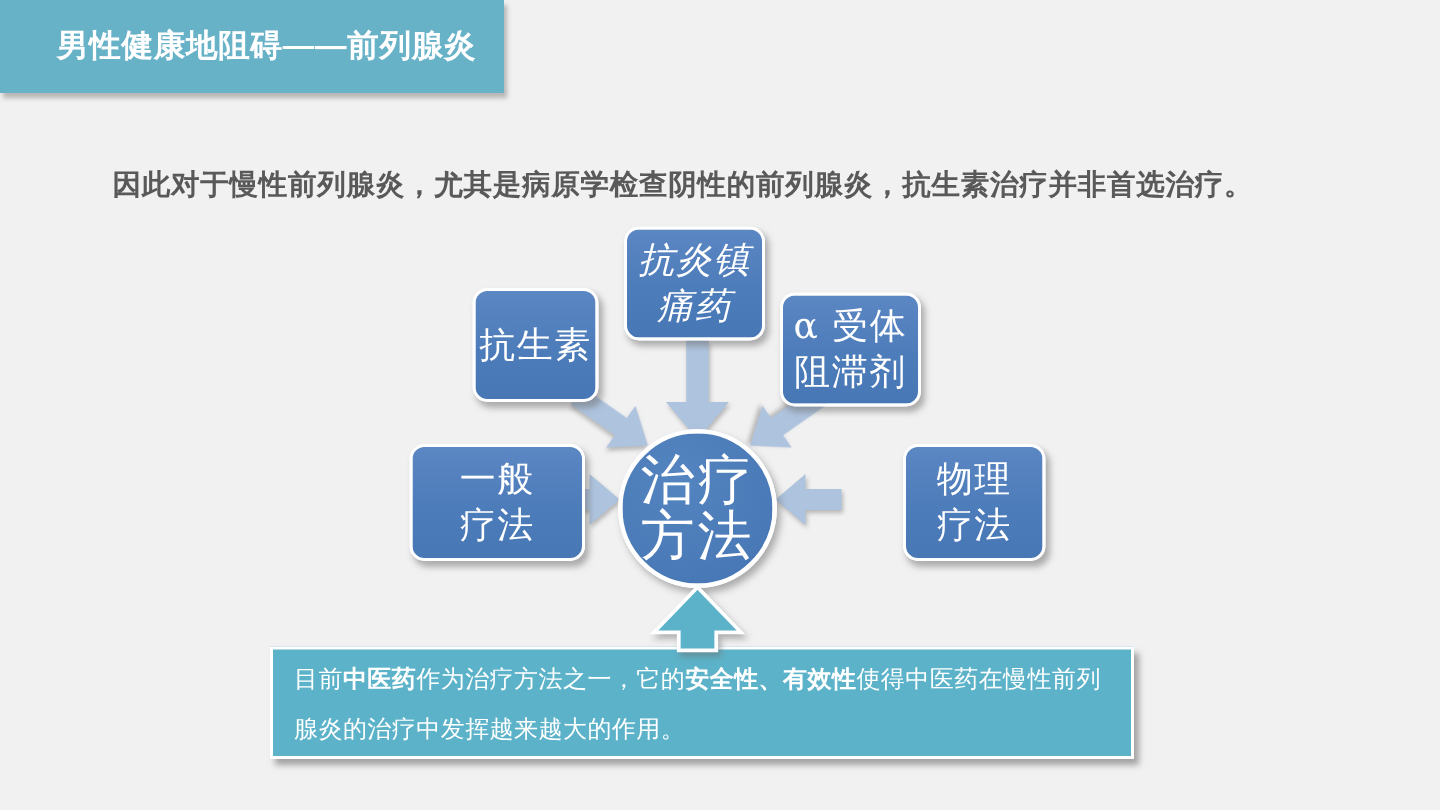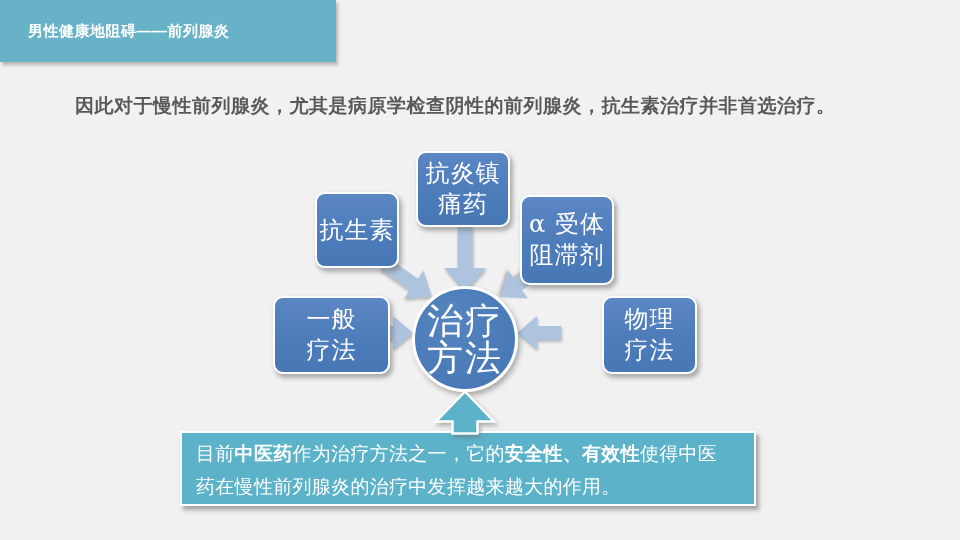--- a/index.html
+++ b/index.html
@@ -10,29 +10,29 @@
     background:#f1f1f2;
     font-family:"Liberation Sans", sans-serif;
     overflow:hidden;
   }
   
   .title-badge {
     position:absolute; left:0; top:2;
     width:336px; height:62px;
     background:#68b2c8;
     color:#ffffff;
-    font-size:15px; font-weight:bold;
+    font-size:21px; font-weight:bold;
     line-height:62px;
-    padding-left:28px;
+    padding-left:38px;
     letter-spacing:0.5px;
     box-shadow:2px 3px 3px rgba(110,110,110,0.45);
   }
   
   .intro-text {
-    position:absolute; left:75px; top:93px;
+    position:absolute; left:75px; top:110px;
     width:830px;
     color:#595959;
     font-size:19px; font-weight:bold;
     letter-spacing:0.5px;
     white-space:nowrap;
   }
   
   .node {
     position:absolute;
     background:linear-gradient(180deg,#5b87c3 0%,#4d7cba 55%,#4777b5 100%);
@@ -42,22 +42,22 @@
     color:#ffffff;
     font-family:"DejaVu Serif", serif;
     font-size:24px;
     display:flex; align-items:center; justify-content:center;
     text-align:center;
     white-space:pre-line;
     line-height:31px;
     letter-spacing:1px;
   }
   .node-antibiotics      { left:315px; top:192px; width:84px;  height:76px; }
-  .node-anti-inflammatory{ left:416px; top:151px; width:94px;  height:76px; }
-  .node-alpha-blocker    { left:520px; top:195px; width:94px;  height:90px; }
+  .node-anti-inflammatory{ left:416px; top:151px; width:94px;  height:76px;font-style:italic; }
+  .node-alpha-blocker    { left:520px; top:195px; width:94px;  height:76px; }
   .node-general          { left:273px; top:296px; width:117px;  height:78px; }
   .node-physical         { left:562px; top:296px; width:95px;  height:78px;margin-left:40px; }
   
   .center-circle {
     position:absolute; left:412px; top:286px;
     width:106px; height:106px;
     border-radius:50%;
     background:radial-gradient(circle at 38% 30%, #5585c0 0%, #4a7ab7 60%, #41700f0 0%, #4374b2 100%);
     background:radial-gradient(circle at 38% 30%, #5585c0 0%, #4a7ab7 65%, #4374b2 100%);
     border:3px solid #ffffff;
@@ -87,21 +87,21 @@
     filter:drop-shadow(2px 3px 2px rgba(110,110,110,0.5));
   }
   
   .callout-box {
     position:absolute; left:180px; top:431px;
     width:576px; height:75px;
     background:#5cb3c9;
     border:2px solid #ffffff;
     box-shadow:3px 4px 4px rgba(100,100,100,0.55);
     color:#ffffff;
-    font-size:19px;
+    font-size:16px;
     line-height:33px;
     padding:4px 20px 0 14px;
     letter-spacing:0.3px;
   }
   .callout-box b { font-weight:bold; }
 </style>
 </head>
 <body>
 
 <div class="title-badge">

